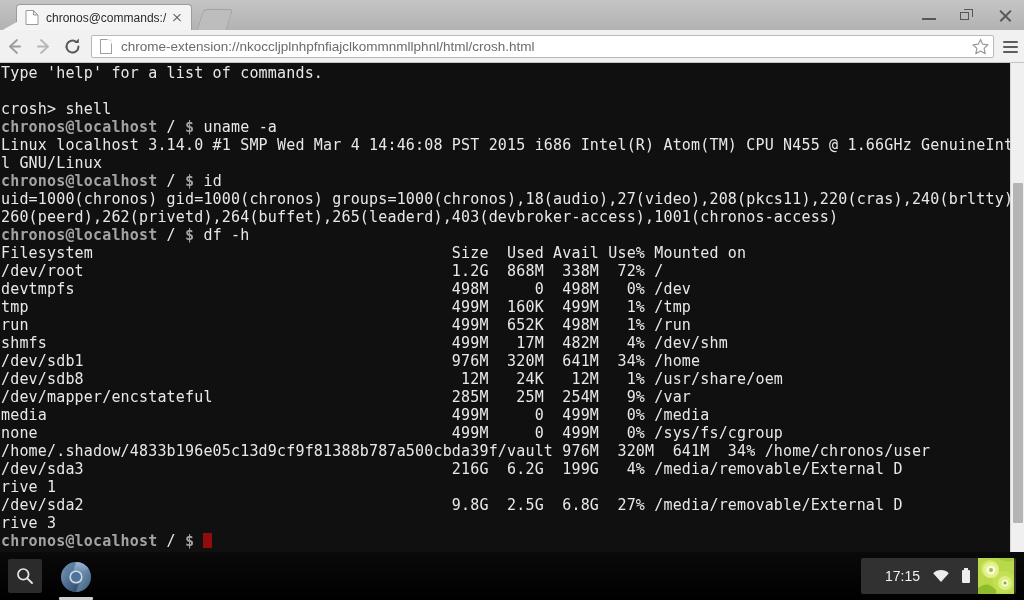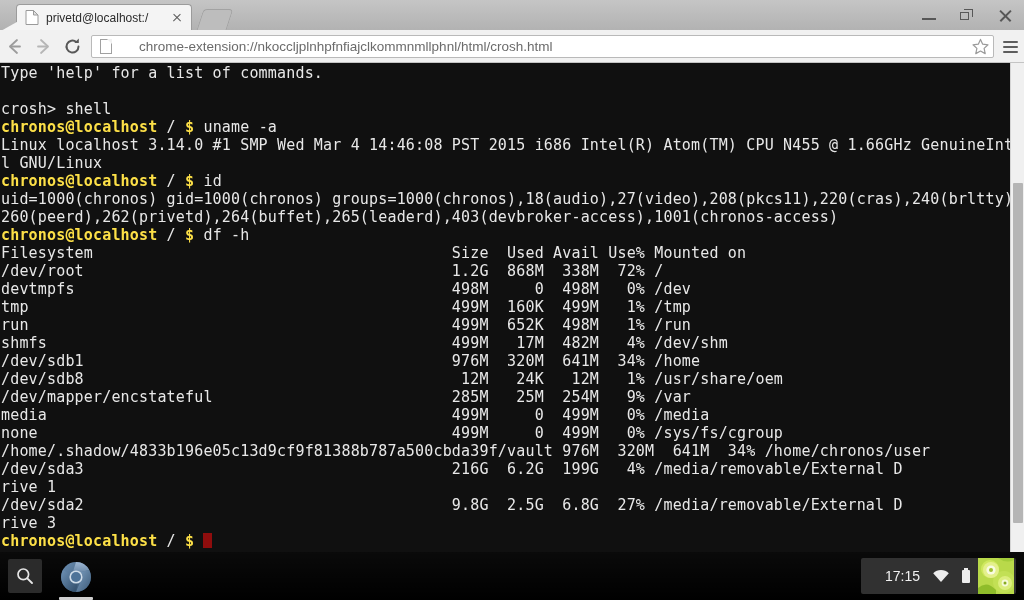--- a/index.html
+++ b/index.html
@@ -161,21 +161,20 @@
   .omnibox {
     flex: 1 1 auto;
     height: 23px;
     margin: 0 2px 0 4px;
     background: #ffffff;
     border: 1px solid #b9b9b9;
     border-radius: 2px;
     display: flex;
     align-items: center;
     box-sizing: border-box;
-    gap: 18px;
   }
   .omni-icon {
     width: 14px; height: 15px;
     margin: 0 7px 0 8px;
     flex: 0 0 auto;
     position: relative;
   }
   .page-glyph {
     position: absolute;
     left: 0; top: 0;
@@ -242,21 +241,21 @@
     background: #101010;
     font-family: "DejaVu Sans Mono", "Liberation Mono", monospace;
     font-size: 15px;
     line-height: 18px;
     color: #e8e8e8;
     white-space: pre;
     overflow: hidden;
     letter-spacing: 0.17px;
   }
   .term-line { height: 18px; }
-  .c-green { color: #fde047; font-weight: bold; }
+  .c-green { color: #a3a3a3; font-weight: bold; }
   .c-white { color: #e8e8e8; }
   .cursor {
     display: inline-block;
     width: 9px;
     height: 15px;
     background: #8f0d0d;
     vertical-align: -2px;
   }
 
   .scrollbar {
@@ -345,21 +344,21 @@
   <div class="browser">
 
     <div class="tabstrip">
       <div class="tab">
         <span class="tab-favicon">
           <svg width="14" height="15" viewBox="0 0 14 15">
             <path d="M1 0.5 h7.5 L13 5 v9.5 H1 z" fill="#ffffff" stroke="#9a9a9a" stroke-width="1"></path>
             <path d="M8.5 0.5 L13 5 h-4.5 z" fill="#e2e2e2" stroke="#9a9a9a" stroke-width="1"></path>
           </svg>
         </span>
-        <span class="tab-title">privetd@localhost:/</span>
+        <span class="tab-title">chronos@commands:/</span>
         <span class="tab-close"></span>
       </div>
       <div class="newtab"></div>
 
       <div class="wincontrols">
         <div class="wc wc-min"></div>
         <div class="wc">
           <span class="wc-max-a"></span>
             <span class="wc-max-b"></span>
         </div>

